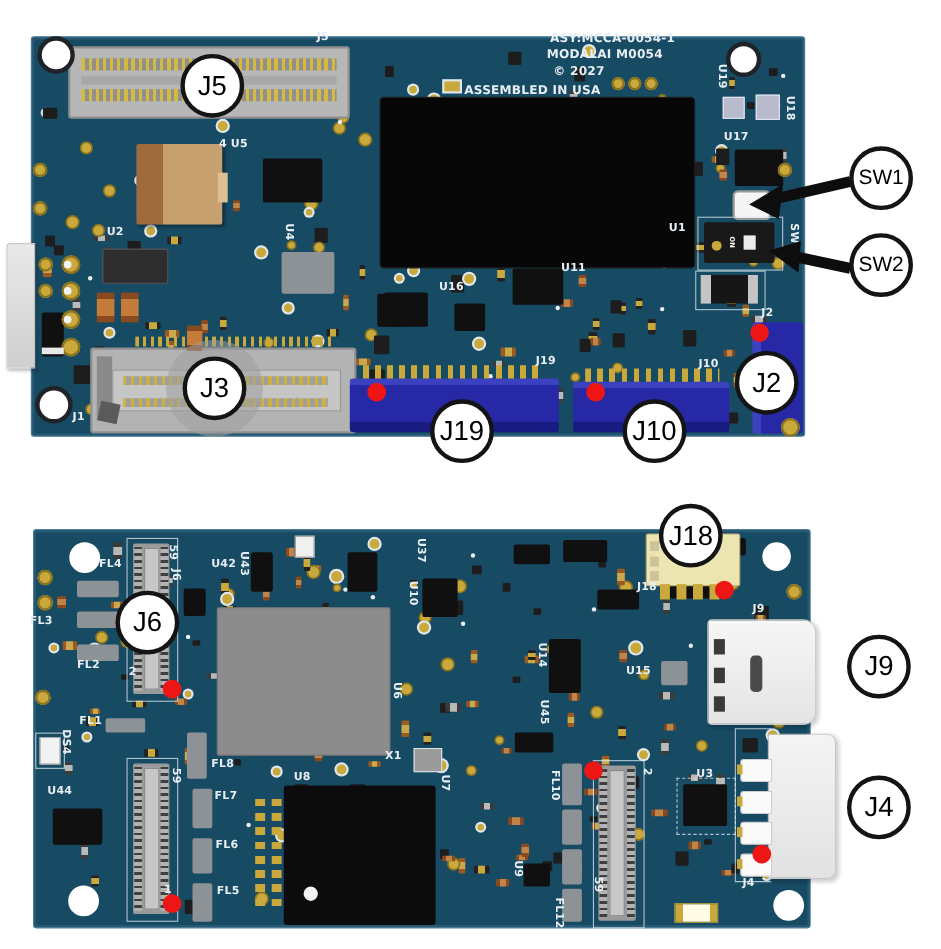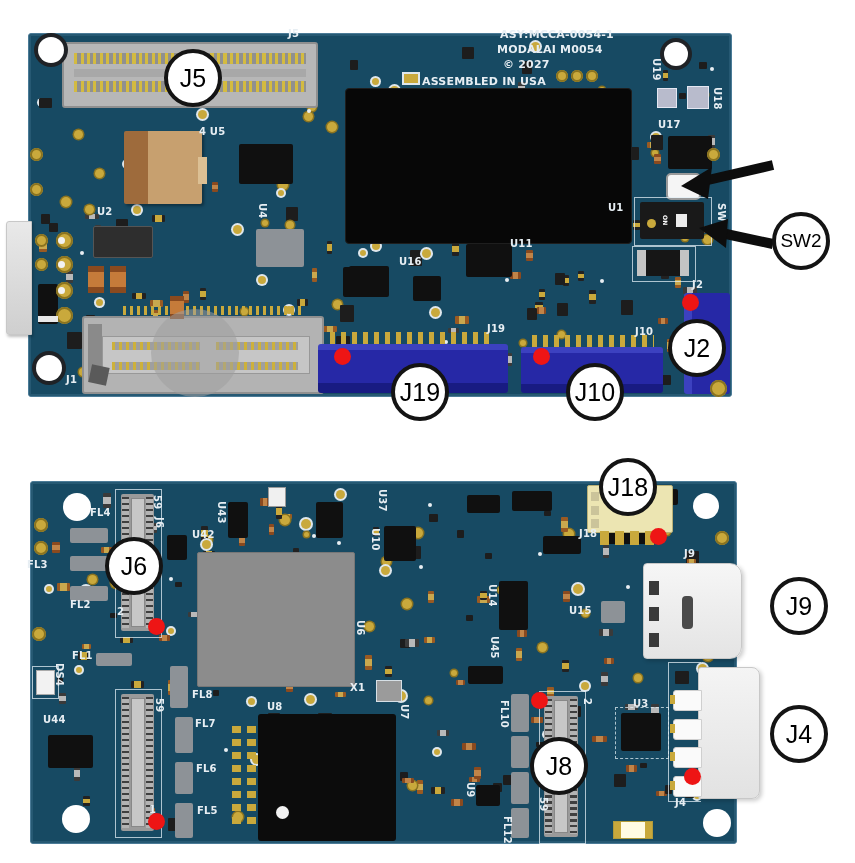--- a/index.html
+++ b/index.html
@@ -568,21 +568,21 @@
   <div class="gchip" style="left:170px;top:666px;width:18px;height:42px;"></div>
   <div class="gchip" style="left:175px;top:717px;width:18px;height:36px;"></div>
   <div class="gchip" style="left:175px;top:762px;width:18px;height:32px;"></div>
   <div class="gchip" style="left:175px;top:803px;width:18px;height:35px;"></div>
   <span class="silk" style="left:192px;top:690px;">FL8</span>
   <span class="silk" style="left:195px;top:719px;">FL7</span>
   <span class="silk" style="left:196px;top:764px;">FL6</span>
   <span class="silk" style="left:197px;top:806px;">FL5</span>
 
   <div class="comp" style="left:197px;top:552px;width:156px;height:133px;background:#8c8c8c;border:1px solid #777;border-radius:2px;"></div>
-  <span class="silk" style="left:192px;top:530px;">U42</span>
+  <span class="silk" style="left:192px;top:508px;">U42</span>
   <div class="chip" style="left:167px;top:535px;width:20px;height:25px;"></div>
   <span class="silk v" style="left:226px;top:501px;">U43</span>
   <div class="chip" style="left:228px;top:502px;width:20px;height:36px;"></div>
   <div class="chip" style="left:258px;top:714px;width:138px;height:127px;background:#0c0c0c;border-radius:3px;"></div>
   <i class="comp" style="left:276px;top:806px;width:13px;height:13px;border-radius:50%;background:#f2f2f2;z-index:6;"></i>
   <span class="silk" style="left:267px;top:702px;">U8</span>
 
   <i class="comp" style="left:232px;top:726px;width:9px;height:104px;background:repeating-linear-gradient(180deg,#c9a93c 0 7px,rgba(0,0,0,0) 7px 13px);"></i>
   <i class="comp" style="left:247px;top:726px;width:9px;height:104px;background:repeating-linear-gradient(180deg,#c9a93c 0 7px,rgba(0,0,0,0) 7px 13px);"></i>
 
@@ -685,23 +685,24 @@
       <polygon points="681,186 712,167 708,199" fill="#0d0d0d"></polygon>
     </g>
     <g>
       <line x1="773" y1="244" x2="726" y2="234" stroke="#0d0d0d" stroke-width="10"></line>
       <polygon points="699,228 728,219 726,248" fill="#0d0d0d"></polygon>
     </g>
   </svg>
 
   <div class="halo" style="left:151px;top:309px;"></div>
   <div class="callout" style="left:164px;top:49px;">J5</div>
+  <div class="callout" style="left:166px;top:324px;">J3</div>
   <div class="callout" style="left:391px;top:363px;">J19</div>
   <div class="callout" style="left:566px;top:363px;">J10</div>
   <div class="callout" style="left:668px;top:319px;">J2</div>
+  <div class="callout sm" style="left:772px;top:133px;">SW1</div>
   <div class="callout sm" style="left:772px;top:212px;">SW2</div>
   <div class="callout" style="left:599px;top:458px;">J18</div>
   <div class="callout" style="left:770px;top:577px;">J9</div>
   <div class="callout" style="left:770px;top:705px;">J4</div>
   <div class="callout" style="left:105px;top:537px;">J6</div>
-  <div class="callout" style="left:530px;top:737px;">J8</div>
 
 </div>
 
 </body></html>

